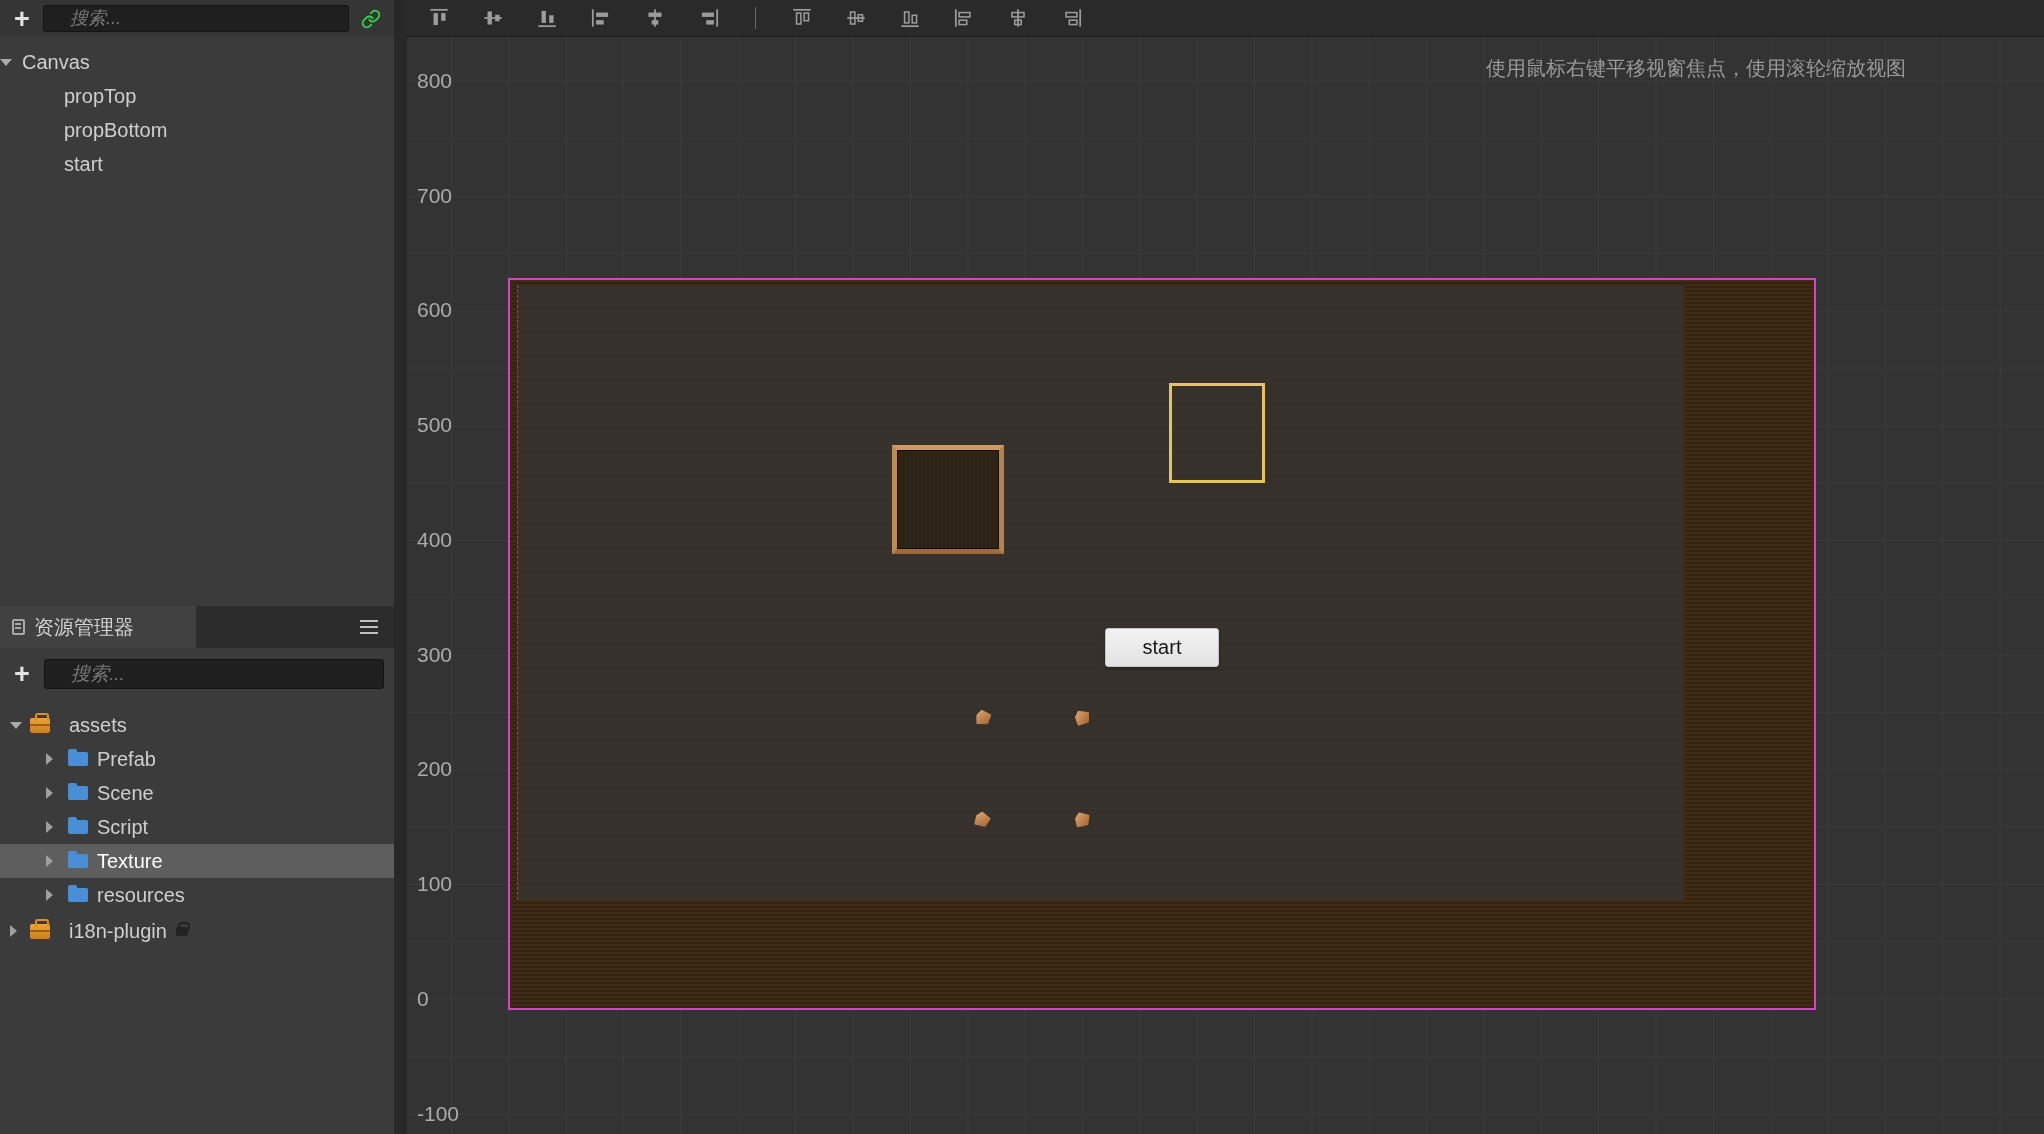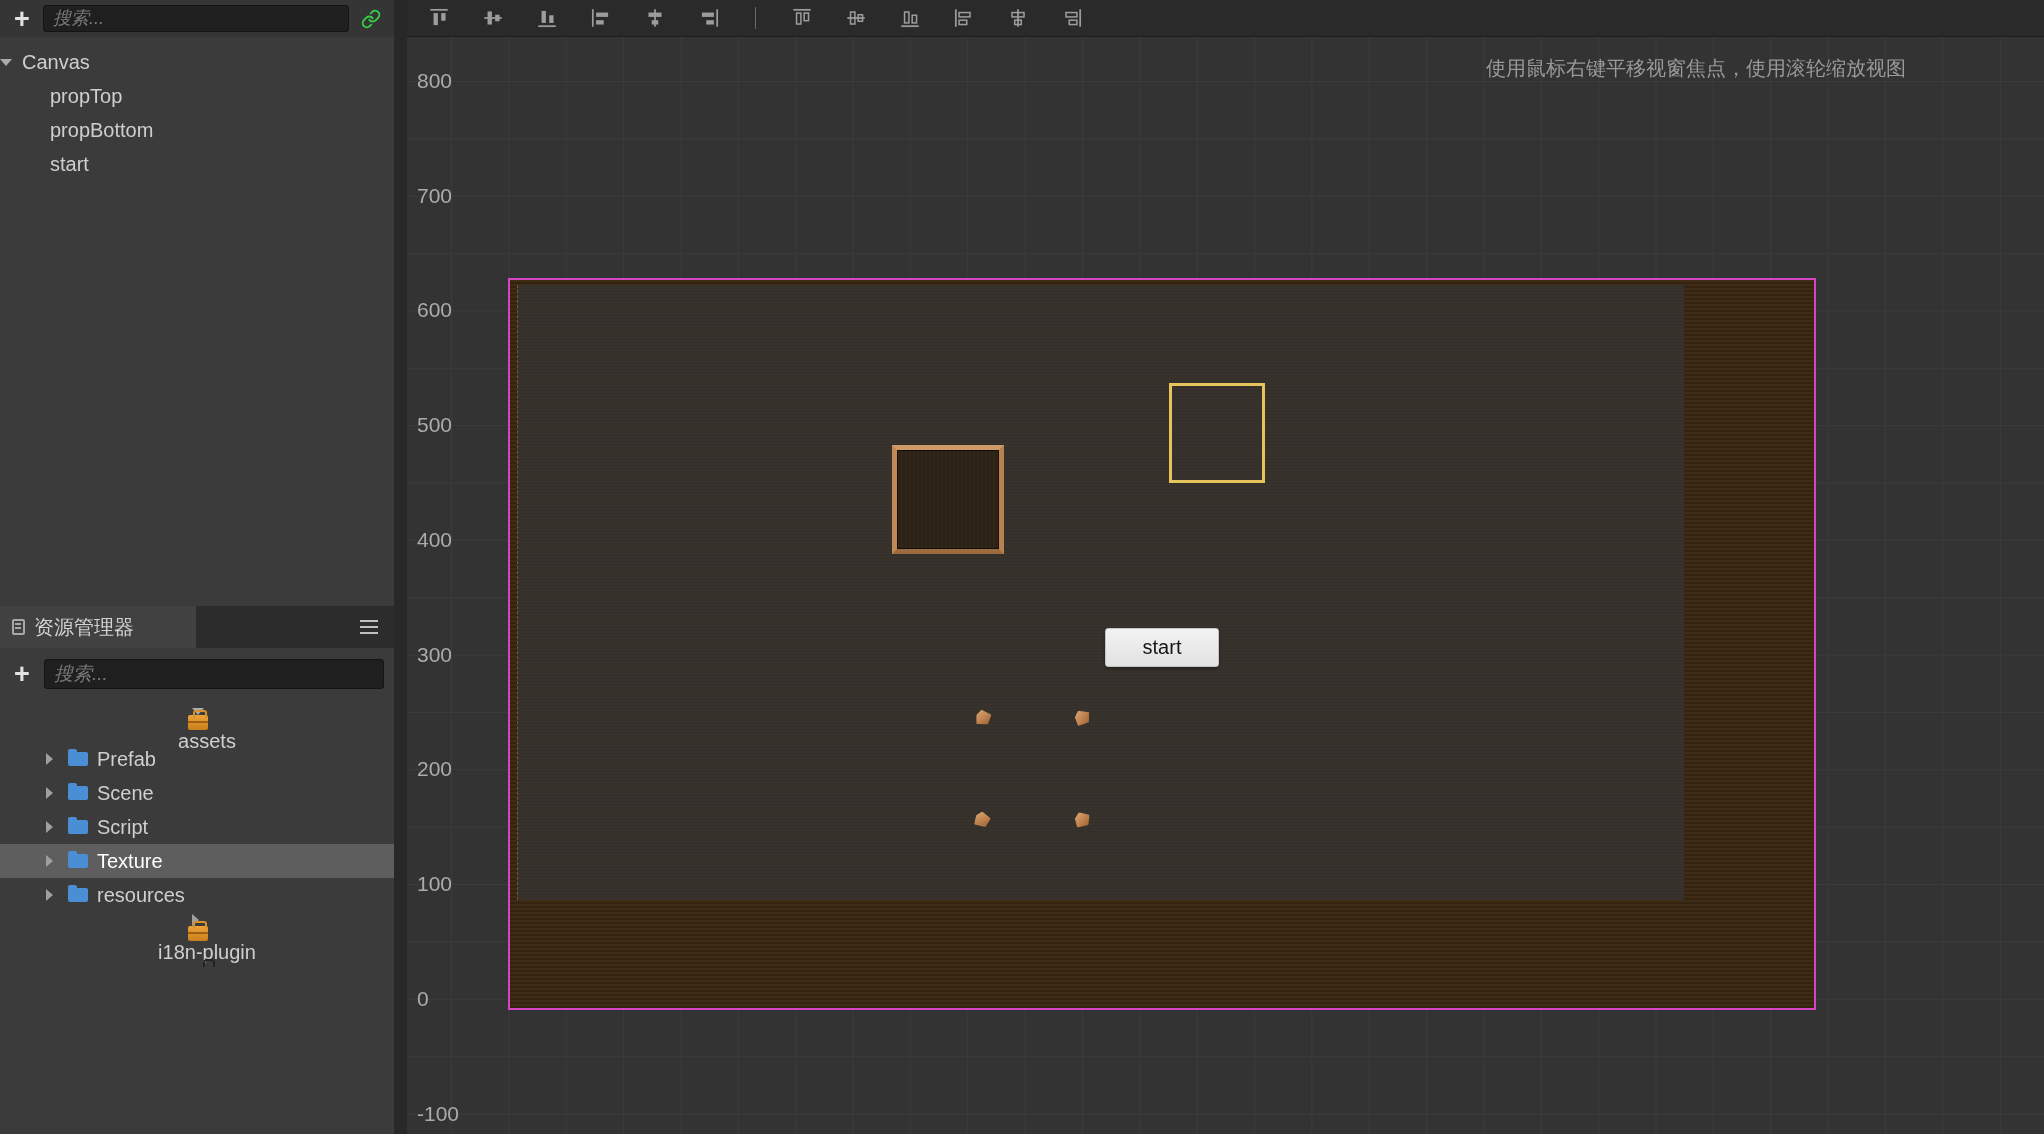--- a/index.html
+++ b/index.html
@@ -7,48 +7,48 @@
     font-family:"Liberation Sans","DejaVu Sans",sans-serif; }
   .app { position:relative; width:2044px; height:1134px; }
 
   
   .left-panel { position:absolute; left:0; top:0; width:394px; height:1134px; background:#3b3b3b; }
   .divider-v { position:absolute; left:394px; top:0; width:13px; height:1134px; background:#282828; }
 
   .hier-topbar { height:37px; display:flex; align-items:center; padding:0 10px; gap:9px; background:#353535; }
   .plus-btn { width:24px; font-size:27px; font-weight:bold; color:#e2e2e2; text-align:center; line-height:30px; cursor:pointer; }
   .search-input { flex:1; height:27px; background:#1f1f1f; border:1px solid #141414; border-radius:3px;
-    color:#cccccc; font-size:18px; padding:0 9px; outline:none; }
+    color:#cccccc; font-size:18px; padding:0 26px; outline:none; }
   .search-input::placeholder { font-style:italic; color:#787878; }
   .link-btn { width:26px; height:26px; display:flex; align-items:center; justify-content:center; }
 
   .tree { padding-top:8px; }
   .row { height:34px; display:flex; align-items:center; font-size:20px; color:#cfcfcf; cursor:default; }
   .row-root { }
   .row-root .row-label { margin-left:10px; }
   .row-child { padding-left:30px; }
   .arrow-slot { width:18px; display:flex; align-items:center; }
-  .row-child .row-label { margin-left:2px; }
+  .row-child .row-label { margin-left:16px; }
   .row.selected { background:#5e5e5e; color:#ffffff; }
 
   .tri-down { width:0; height:0; border-left:6px solid transparent; border-right:6px solid transparent; border-top:7px solid #ababab; }
   .tri-right { width:0; height:0; border-top:6px solid transparent; border-bottom:6px solid transparent; border-left:7px solid #9f9f9f; }
 
   
   .assets-section { position:absolute; left:0; top:606px; right:0; bottom:0; background:#3b3b3b; }
   .assets-header { height:42px; background:#2c2c2c; display:flex; align-items:center; }
   .assets-tab { width:196px; height:42px; background:#414141; display:flex; align-items:center; gap:9px; padding-left:12px; color:#d2d2d2; font-size:20px; }
   .doc-ico { width:13px; height:16px; border:2px solid #a8a8a8; border-radius:2px; position:relative; }
   .doc-ico::before { content:""; position:absolute; left:1px; top:2px; width:6px; height:2px; background:#a8a8a8; box-shadow:0 4px 0 #a8a8a8; }
   .menu-btn { margin-left:auto; margin-right:16px; width:18px; height:2px; background:#c0c0c0; box-shadow:0 -6px 0 #c0c0c0, 0 6px 0 #c0c0c0; cursor:pointer; }
 
   .assets-searchrow { height:52px; display:flex; align-items:center; gap:10px; padding:0 10px; }
   .assets-searchrow .search-input { height:30px; font-size:19px; }
 
-  .assets-tree .row-root { padding-left:10px;flex-direction:column; }
+  .assets-tree .row-root { padding-left:10px; }
   .assets-tree .row-root .arrow-slot { width:20px; }
   .folder-row { padding-left:46px; }
   .folder-row .arrow-slot { width:22px; }
   .icon-gap { margin-right:9px; }
   .folder-ico { width:20px; height:14px; background:#4a8fd6; border-radius:2px; position:relative; flex:0 0 auto; }
   .folder-ico::before { content:""; position:absolute; top:-3px; left:0; width:9px; height:4px; background:#4a8fd6; border-radius:2px 2px 0 0; }
   .toolbox-ico { width:20px; height:15px; background:linear-gradient(#eda339,#c97f1c); border-radius:2px; position:relative; flex:0 0 auto; }
   .toolbox-ico::before { content:""; position:absolute; top:-5px; left:5px; width:10px; height:6px; border:2px solid #d8922b; border-bottom:none; border-radius:3px 3px 0 0; }
   .toolbox-ico::after { content:""; position:absolute; top:6px; left:0; right:0; height:2px; background:rgba(110,55,0,.55); }
   .lock-ico { width:12px; height:9px; background:#232323; border-radius:2px; position:relative; margin-left:9px; }

